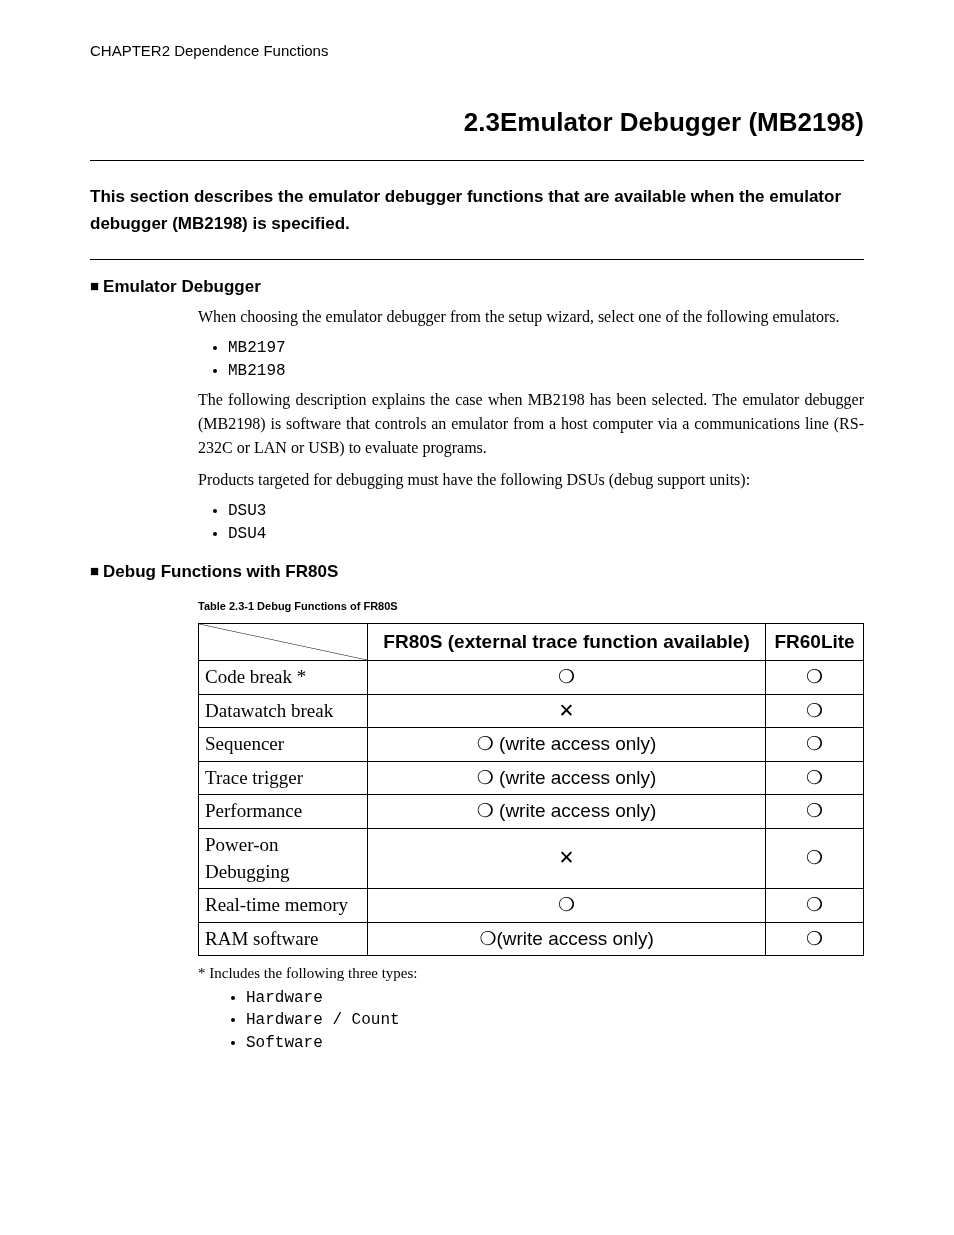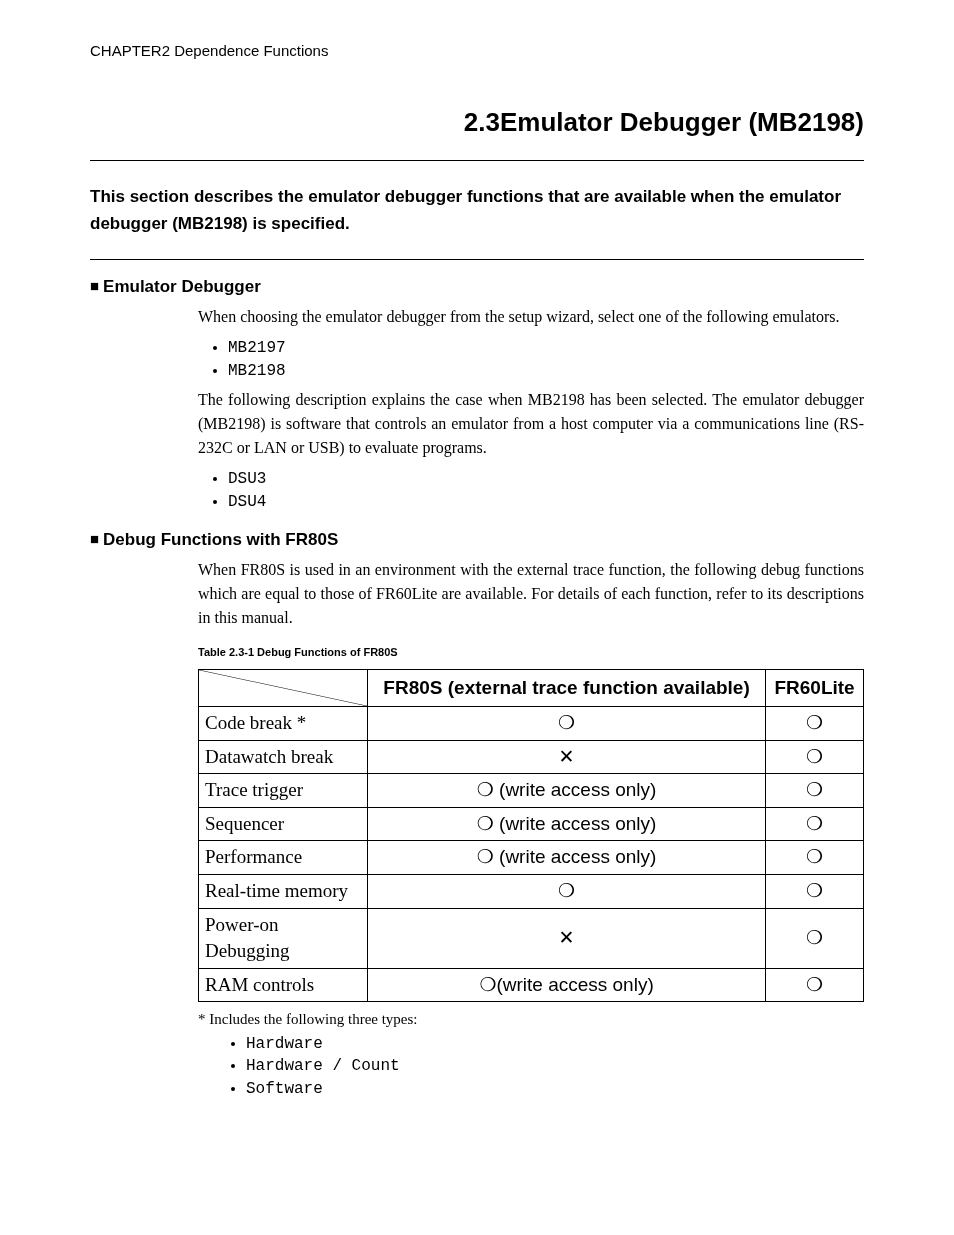--- a/index.html
+++ b/index.html
@@ -101,32 +101,32 @@
   <span class="subhead-marker">■</span><span>Emulator Debugger</span>
 </div>
 
 <div class="indent">
   <div class="para">When choosing the emulator debugger from the setup wizard, select one of the following emulators.</div>
   <ul class="bullets">
     <li>MB2197</li>
     <li>MB2198</li>
   </ul>
   <div class="para">The following description explains the case when MB2198 has been selected. The emulator debugger (MB2198) is software that controls an emulator from a host computer via a communications line (RS-232C or LAN or USB) to evaluate programs.</div>
+  <div class="para">Products targeted for debugging must have the following DSUs (debug support units):</div>
   <ul class="bullets">
     <li>DSU3</li>
     <li>DSU4</li>
   </ul>
 </div>
 
 <div class="subhead">
   <span class="subhead-marker">■</span><span>Debug Functions with FR80S</span>
 </div>
 
 <div class="indent">
-  <div class="para">When FR80S is used in an environment with the external trace function, the following debug functions which are equal to those of FR60Lite are available. For details of each function, refer to its descriptions in this manual.</div>
 
   <div class="table-caption">Table 2.3-1  Debug Functions of FR80S</div>
 
   <table class="data">
     <thead>
       <tr>
         <th class="diag">
           <svg viewBox="0 0 100 100" preserveAspectRatio="none">
             <line x1="0" y1="0" x2="100" y2="100" stroke="#000" stroke-width="1"></line>
           </svg>
@@ -140,46 +140,46 @@
           <td class="rowhead">Code break *</td>
           <td class="c1"><span class="circle-sym">❍</span></td>
           <td class="c2"><span class="circle-sym">❍</span></td>
         </tr>
         <tr>
           <td class="rowhead">Datawatch break</td>
           <td class="c1"><span class="circle-sym">✕</span></td>
           <td class="c2"><span class="circle-sym">❍</span></td>
         </tr>
         <tr>
-          <td class="rowhead">Trace trigger</td>
+          <td class="rowhead">Sequencer</td>
           <td class="c1"><span class="circle-sym">❍ (write access only)</span></td>
           <td class="c2"><span class="circle-sym">❍</span></td>
         </tr>
         <tr>
-          <td class="rowhead">Sequencer</td>
+          <td class="rowhead">Trace trigger</td>
           <td class="c1"><span class="circle-sym">❍ (write access only)</span></td>
           <td class="c2"><span class="circle-sym">❍</span></td>
         </tr>
         <tr>
           <td class="rowhead">Performance</td>
           <td class="c1"><span class="circle-sym">❍ (write access only)</span></td>
           <td class="c2"><span class="circle-sym">❍</span></td>
         </tr>
         <tr>
+          <td class="rowhead">Power-on Debugging</td>
+          <td class="c1"><span class="circle-sym">✕</span></td>
+          <td class="c2"><span class="circle-sym">❍</span></td>
+        </tr>
+        <tr>
           <td class="rowhead">Real-time memory</td>
           <td class="c1"><span class="circle-sym">❍</span></td>
           <td class="c2"><span class="circle-sym">❍</span></td>
         </tr>
         <tr>
-          <td class="rowhead">Power-on Debugging</td>
-          <td class="c1"><span class="circle-sym">✕</span></td>
-          <td class="c2"><span class="circle-sym">❍</span></td>
-        </tr>
-        <tr>
-          <td class="rowhead">RAM controls</td>
+          <td class="rowhead">RAM software</td>
           <td class="c1"><span class="circle-sym">❍(write access only)</span></td>
           <td class="c2"><span class="circle-sym">❍</span></td>
         </tr>
       </tbody>
   </table>
 
   <div class="footnote">* Includes the following three types:</div>
   <ul class="bullets" style="padding-left:48px;">
     <li>Hardware</li>
     <li>Hardware / Count</li>

